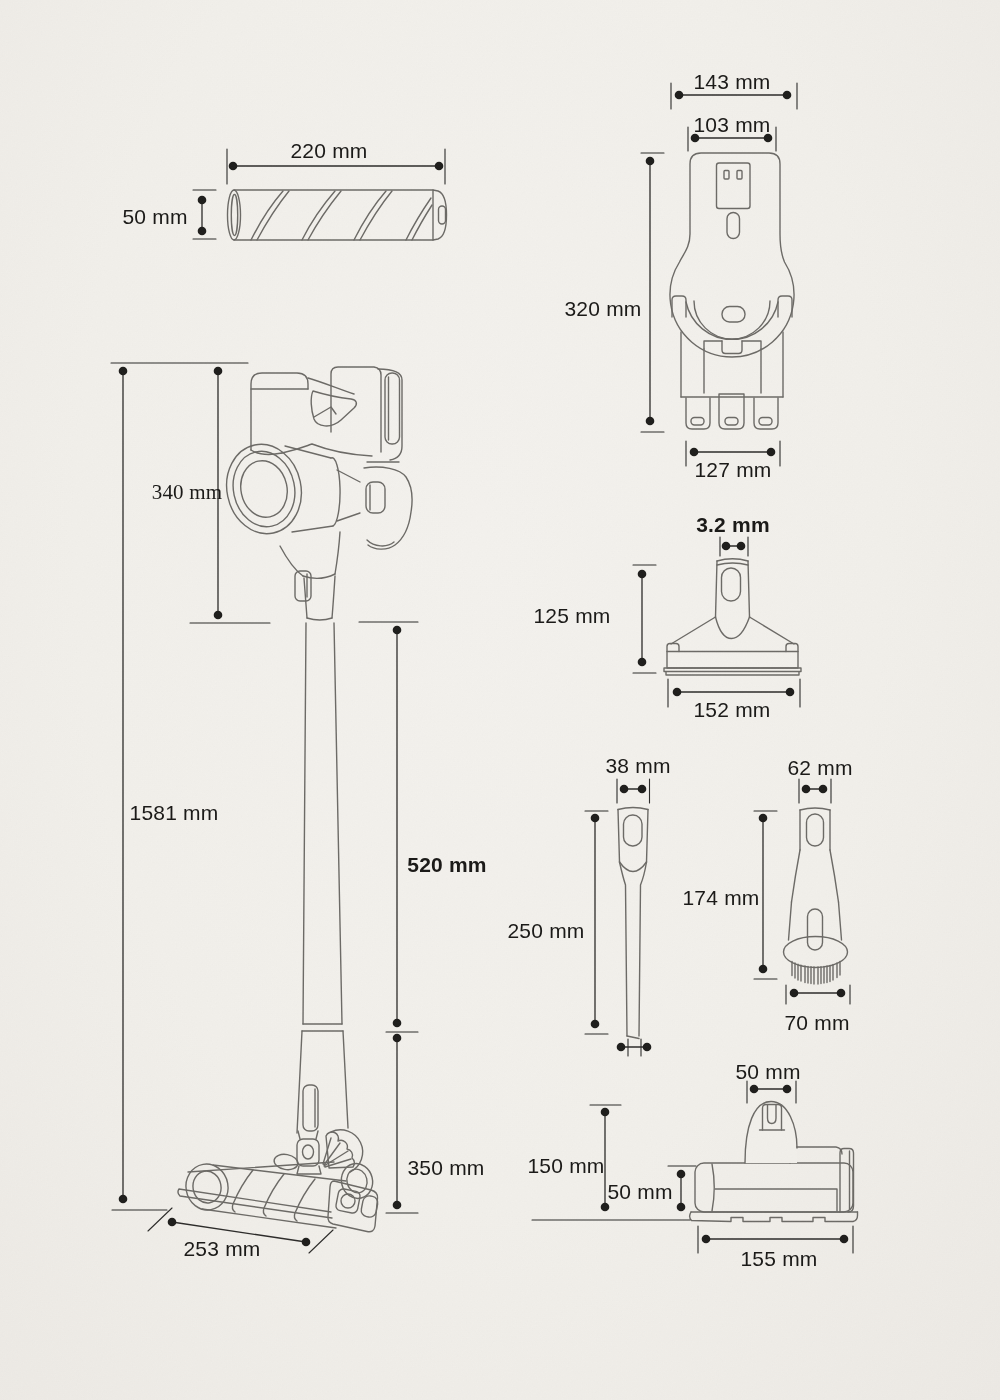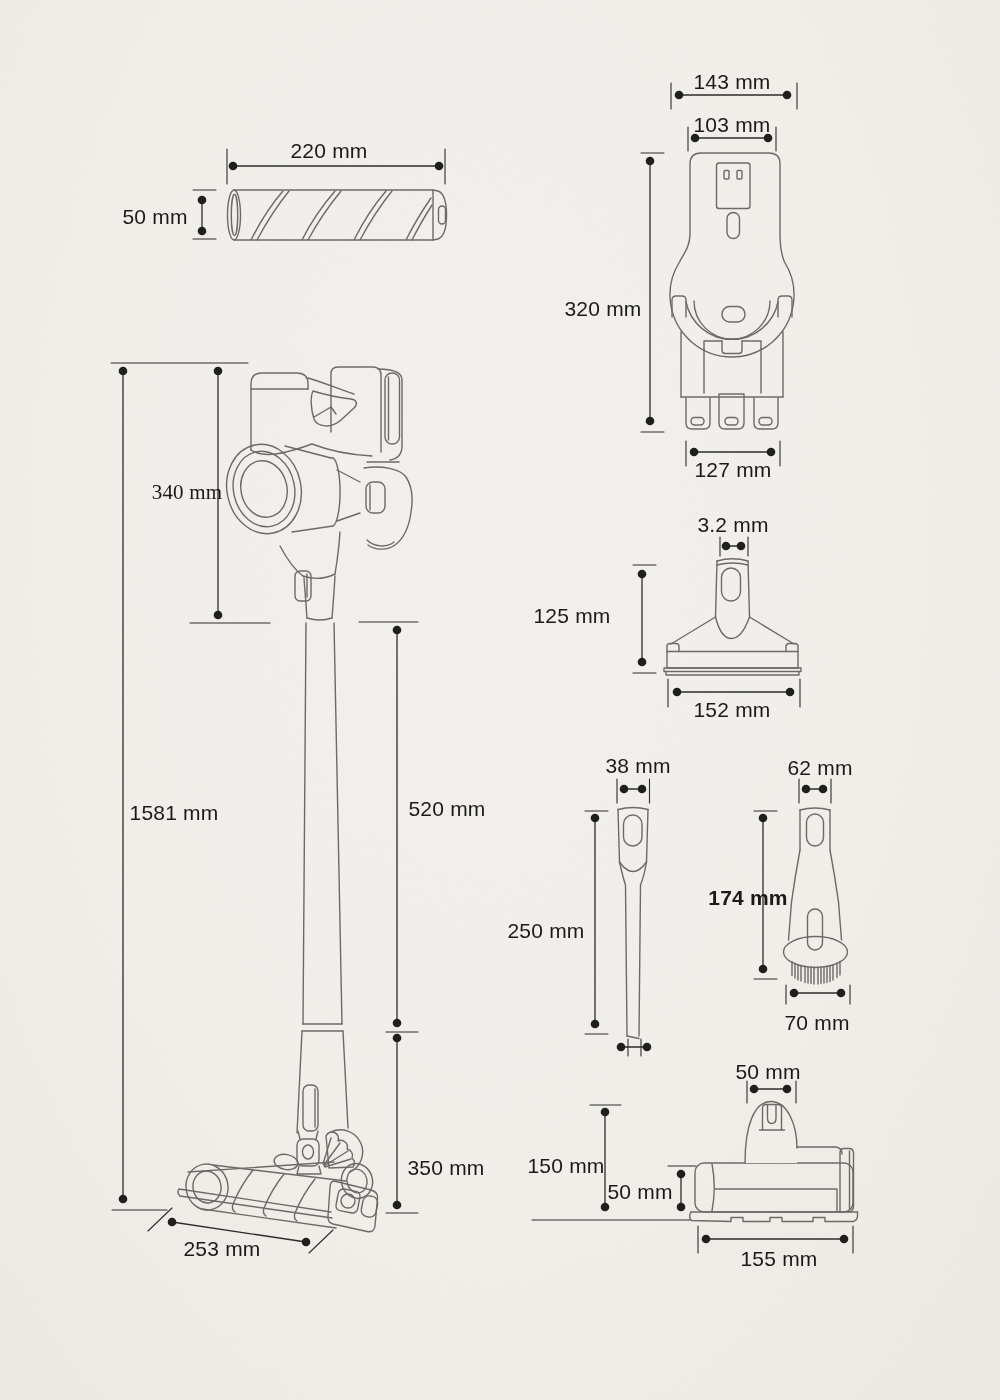--- a/index.html
+++ b/index.html
@@ -287,33 +287,33 @@
   <div class="dim-label" style="left:329px;top:150px;">220 mm</div>
   <div class="dim-label" style="left:155px;top:216px;">50 mm</div>
 
   <div class="dim-label" style="left:732px;top:81px;">143 mm</div>
   <div class="dim-label" style="left:732px;top:124px;">103 mm</div>
   <div class="dim-label" style="left:603px;top:308px;">320 mm</div>
   <div class="dim-label" style="left:733px;top:469px;">127 mm</div>
 
   <div class="dim-label" style="left:187px;top:492px;font-family:Liberation Serif, serif;">340 mm</div>
   <div class="dim-label" style="left:174px;top:812px;">1581 mm</div>
-  <div class="dim-label" style="left:447px;top:808px;">520 mm</div>
+  <div class="dim-label" style="left:447px;top:864px;font-weight:bold;">520 mm</div>
   <div class="dim-label" style="left:446px;top:1127px;margin-top:40px;">350 mm</div>
   <div class="dim-label" style="left:222px;top:1248px;">253 mm</div>
 
-  <div class="dim-label" style="left:733px;top:524px;">3.2 mm</div>
+  <div class="dim-label" style="left:733px;top:524px;font-weight:bold;">3.2 mm</div>
   <div class="dim-label" style="left:572px;top:615px;">125 mm</div>
   <div class="dim-label" style="left:732px;top:709px;">152 mm</div>
 
   <div class="dim-label" style="left:638px;top:765px;">38 mm</div>
   <div class="dim-label" style="left:546px;top:930px;">250 mm</div>
 
   <div class="dim-label" style="left:820px;top:767px;">62 mm</div>
-  <div class="dim-label" style="left:748px;top:897px;font-weight:bold;">174 mm</div>
+  <div class="dim-label" style="left:721px;top:897px;">174 mm</div>
   <div class="dim-label" style="left:817px;top:1022px;">70 mm</div>
 
   <div class="dim-label" style="left:768px;top:1071px;">50 mm</div>
   <div class="dim-label" style="left:566px;top:1165px;">150 mm</div>
   <div class="dim-label" style="left:640px;top:1191px;">50 mm</div>
   <div class="dim-label" style="left:779px;top:1258px;">155 mm</div>
 
 </div>
 
 </body></html>

